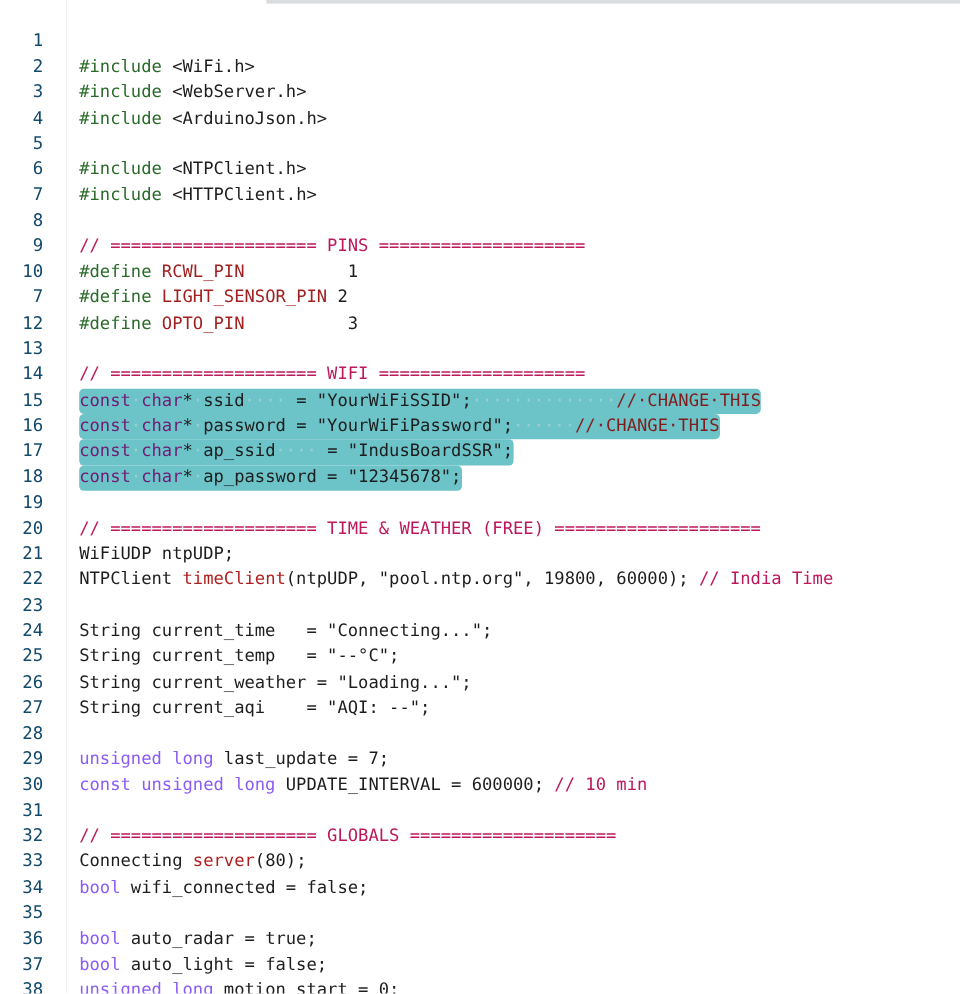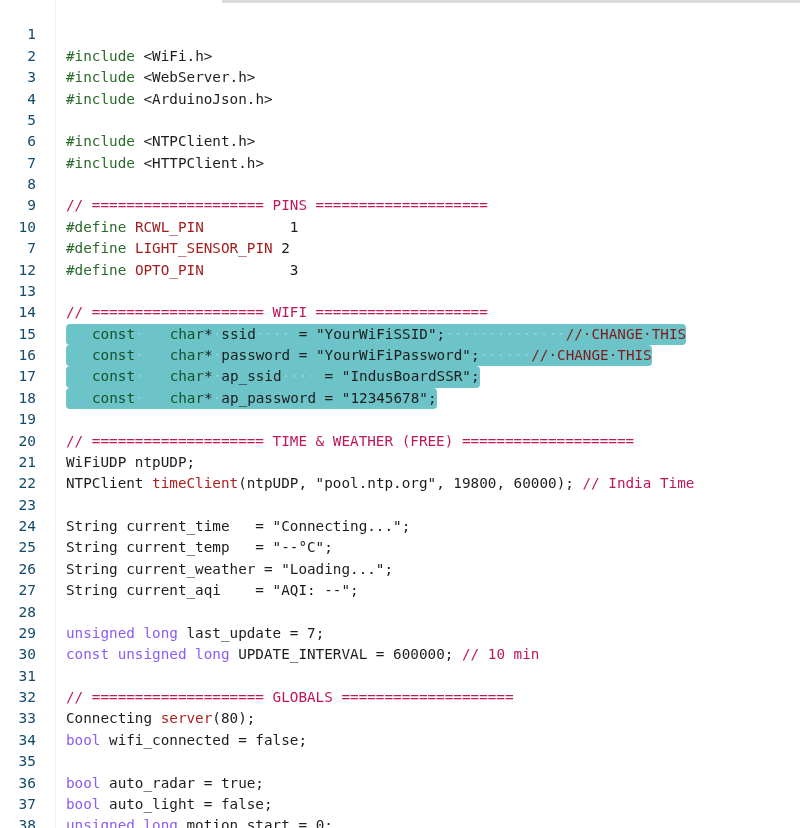--- a/index.html
+++ b/index.html
@@ -60,21 +60,21 @@
   .tok-kw { color: #8b5cf6; }
   .tok-fn { color: #b01f1f; }
   .tok-mac { color: #a11f1f; }
   .tok-cm { color: #be185d; }
   .tok-ws { color: #9ad0d3; }
   .sel {
     background: #6cc3c8;
     border-radius: 4px;
   }
   .sel .tok-cm { color: #7f1d1d; }
-  .sel .tok-kw { color: #14532d; margin-left: 26px; }
+  .sel .tok-kw { color: #701a75; }
 </style>
 </head>
 <body>
 
 <div class="topbar"></div>
 <div class="gutter-line"></div>
 
 <div class="editor" id="editor">
     <div class="line">
     <span class="ln">1</span>

